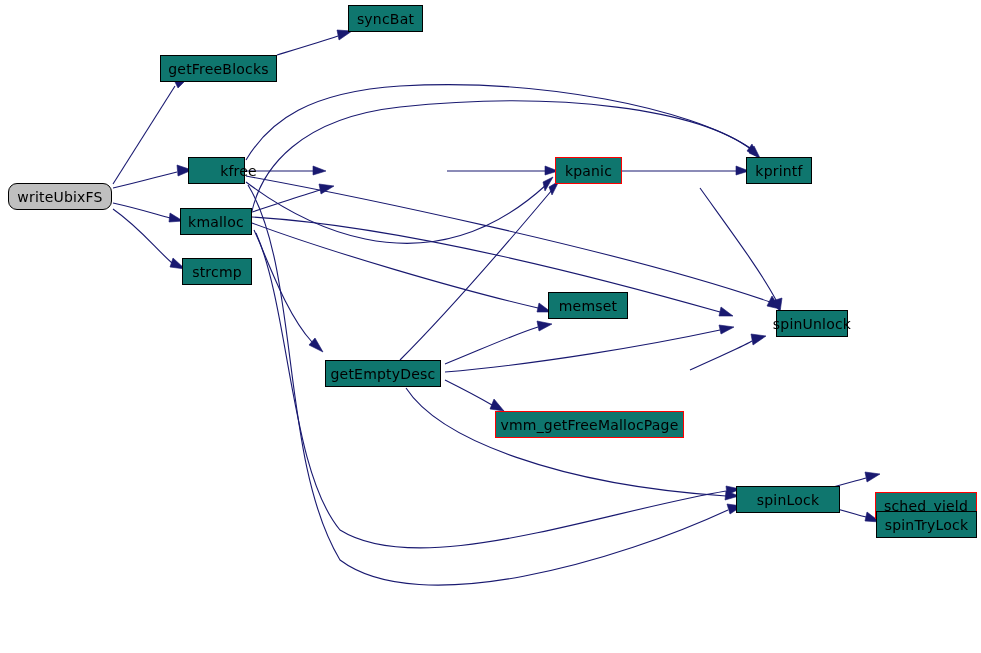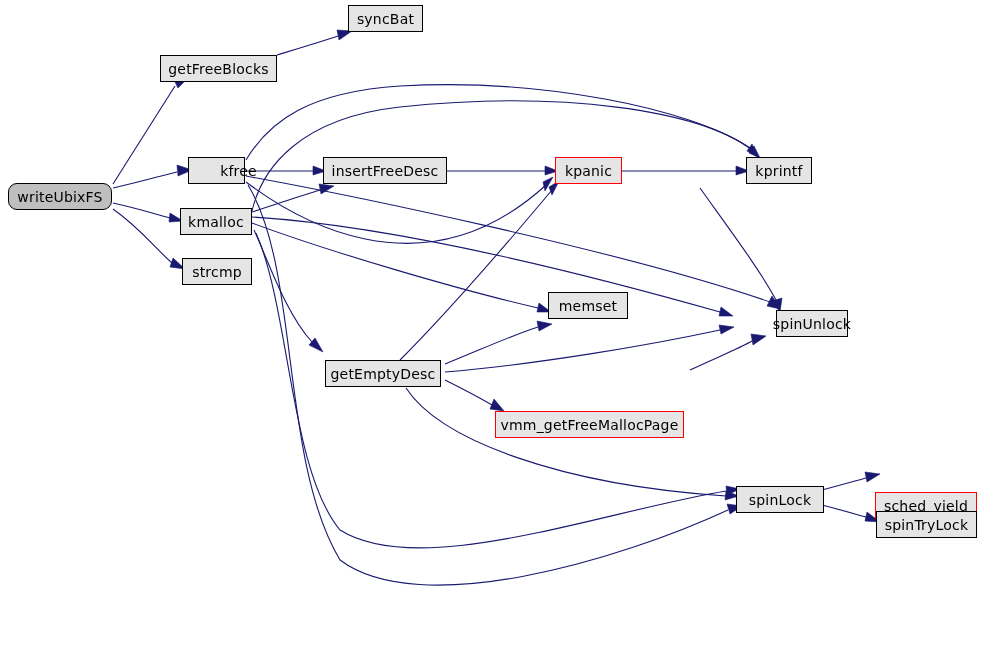--- a/index.html
+++ b/index.html
@@ -18,21 +18,21 @@
   svg#edges {
     position: absolute;
     left: 0;
     top: 0;
     width: 981px;
     height: 653px;
   }
   .node {
     position: absolute;
     box-sizing: border-box;
-    background: #e5e5e5;
+    background: #0f766e;
     border: 1px solid #000000;
     color: #000000;
     font-size: 14px;
     line-height: 1;
     display: flex;
     align-items: center;
     justify-content: center;
     white-space: nowrap;
     letter-spacing: 0.2px;
     z-index: 5;
@@ -205,23 +205,20 @@
   </div>
   <div class="node" style="left:348px; top:5px; width:75px; height:27px;">
     <span>syncBat</span>
   </div>
   <div class="node" style="left:160px; top:55px; width:117px; height:27px;">
     <span>getFreeBlocks</span>
   </div>
   <div class="node" style="left:188px; top:157px; width:57px; height:27px;padding-left:44px;">
     <span>kfree</span>
   </div>
-  <div class="node" style="left:323px; top:157px; width:124px; height:27px;">
-    <span>insertFreeDesc</span>
-  </div>
   <div class="node red" style="left:555px; top:157px; width:67px; height:27px;">
     <span>kpanic</span>
   </div>
   <div class="node" style="left:746px; top:157px; width:66px; height:27px;">
     <span>kprintf</span>
   </div>
   <div class="node" style="left:180px; top:208px; width:72px; height:27px;">
     <span>kmalloc</span>
   </div>
   <div class="node" style="left:182px; top:258px; width:70px; height:27px;">
@@ -232,21 +229,21 @@
   </div>
   <div class="node" style="left:730px; top:310px; width:72px; height:27px;margin-left:46px;">
     <span>spinUnlock</span>
   </div>
   <div class="node" style="left:325px; top:360px; width:116px; height:27px;">
     <span>getEmptyDesc</span>
   </div>
   <div class="node red" style="left:495px; top:411px; width:189px; height:27px;">
     <span>vmm_getFreeMallocPage</span>
   </div>
-  <div class="node" style="left:736px; top:486px; width:88px; height:27px;">
+  <div class="node" style="left:736px; top:486px; width:104px; height:27px;">
     <span>spinLock</span>
   </div>
   <div class="node red" style="left:875px; top:460px; width:102px; height:27px;margin-top:32px;">
     <span>sched_yield</span>
   </div>
   <div class="node" style="left:876px; top:511px; width:101px; height:27px;">
     <span>spinTryLock</span>
   </div>
 
 </div>

